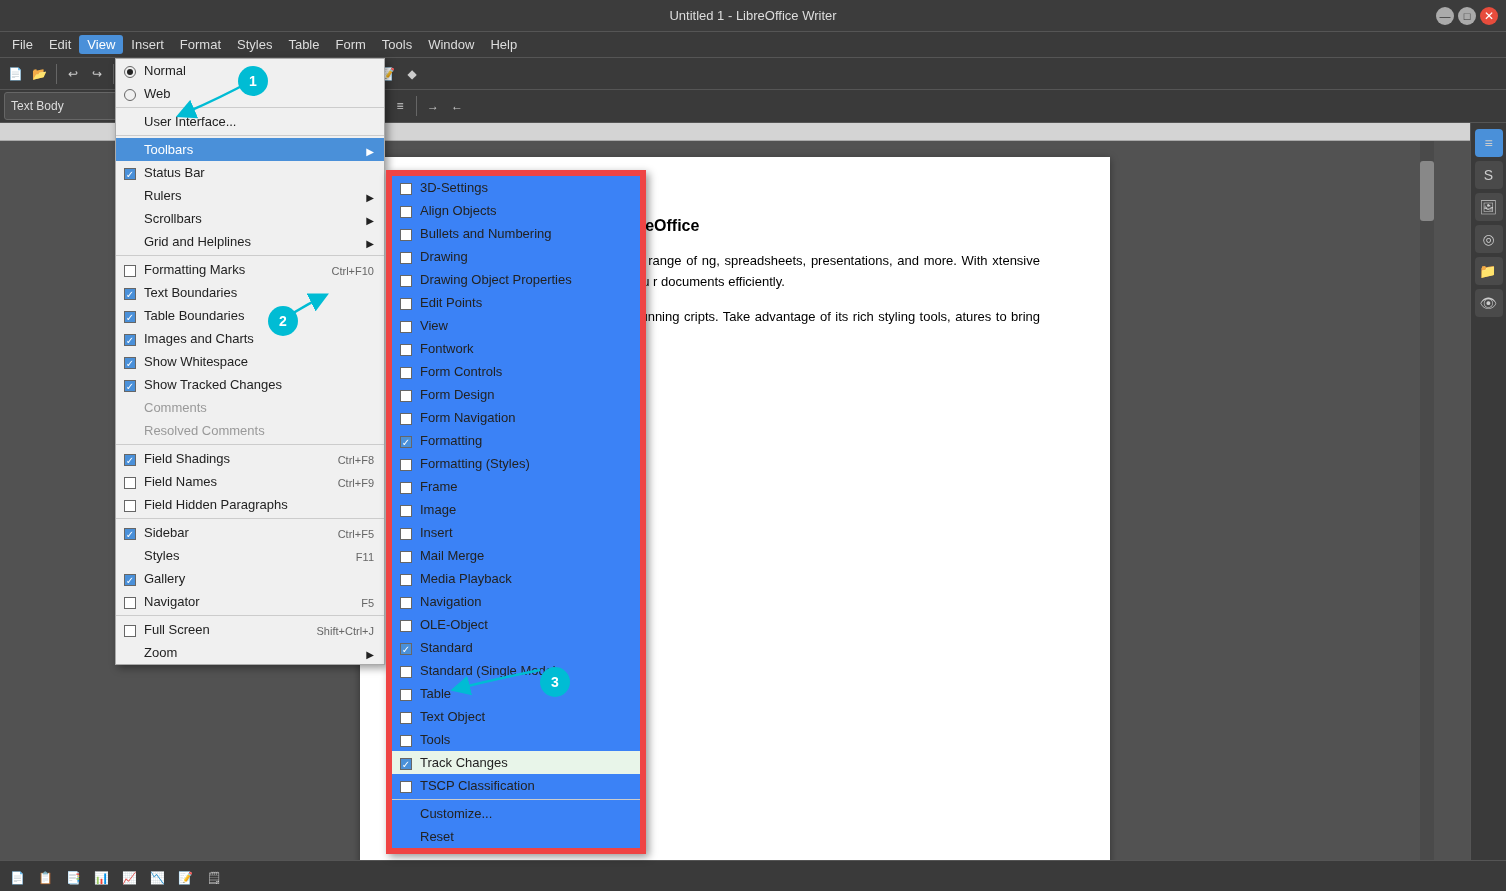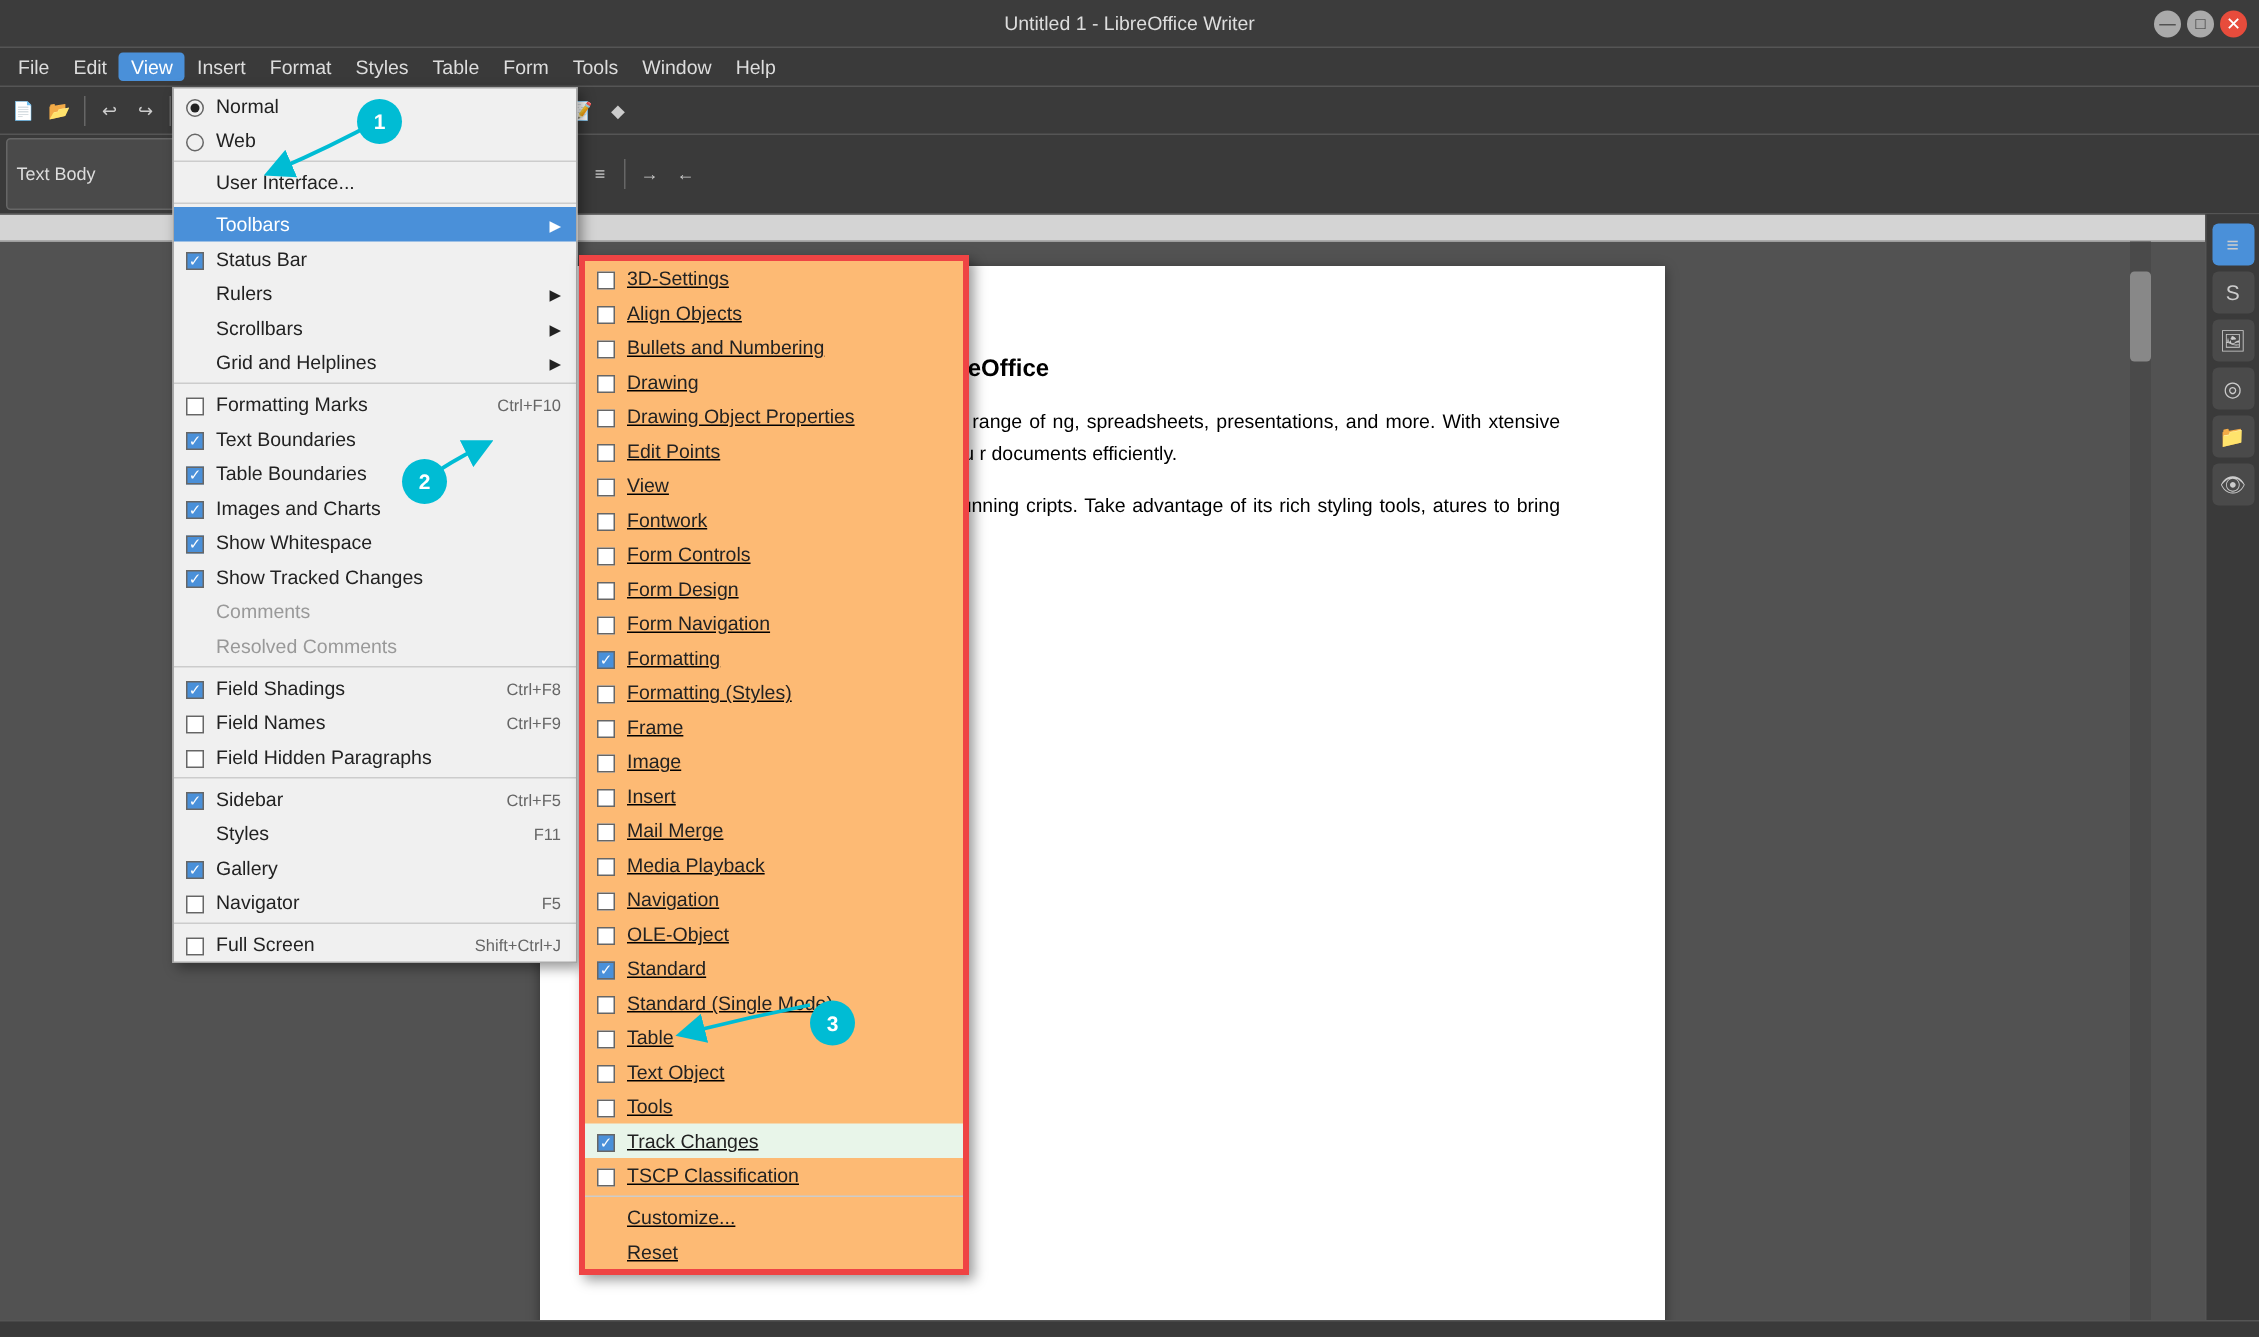--- a/index.html
+++ b/index.html
@@ -97,21 +97,21 @@
       justify-content: center;
       border-radius: 3px;
       font-size: 12px;
     }
 
     
     .style-selector {
       background: #4a4a4a;
       border: 1px solid #666;
       color: #ddd;
-      padding: 16px 6px;
+      padding: 6px 6px;
       font-size: 12px;
       border-radius: 3px;
       margin-right: 6px;
       width: 120px;
     }
 
     
     .format-toolbar {
       background: #3a3a3a;
       border-bottom: 1px solid #555;
@@ -282,27 +282,26 @@
     }
     .checkbox-sq.checked { background: #4a90d9; color: white; }
     .checkbox-sq.checked::before { content: '✓'; }
     .grayed { color: #999 !important; cursor: default !important; }
 
     
     .toolbars-submenu {
       position: absolute;
       top: 0;
       left: 270px;
-      background: #fdba74;
-      border: 4px solid #ef4444;
+      background: #3b82f6;
+      border: 6px solid #ef4444;
       box-shadow: 3px 3px 8px rgba(0,0,0,0.4);
       width: 260px;
       pointer-events: all;
       z-index: 300;
-      text-decoration: underline;
     }
     .toolbars-submenu-wrapper {
       position: absolute;
       top: 111px; 
       left: 0;
       width: 100%;
     }
 
     
     .annotation {
@@ -570,20 +569,23 @@
       <span class="dropdown-shortcut">F5</span>
     </div>
     <div class="dropdown-separator"></div>
 
     <div class="dropdown-item">
       <span class="checkbox-sq"></span>
       <span>Full Screen</span>
       <span class="dropdown-shortcut">Shift+Ctrl+J</span>
     </div>
 
+    <div class="dropdown-item has-arrow">
+      <span>Zoom</span>
+    </div>
 
     <div class="toolbars-submenu-wrapper">
       <div class="toolbars-submenu">
         <div class="dropdown-item">
           <span class="checkbox-sq"></span>
           <span>3D-Settings</span>
         </div>
         <div class="dropdown-item">
           <span class="checkbox-sq"></span>
           <span>Align Objects</span>

